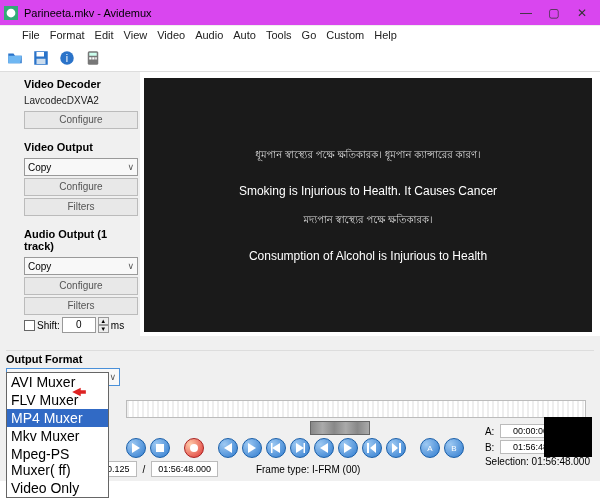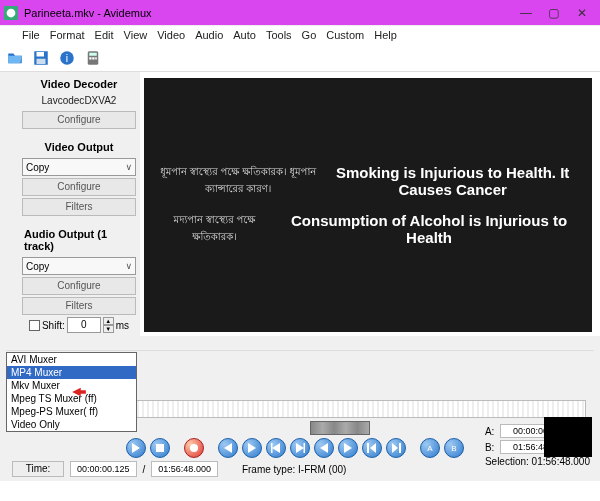--- a/index.html
+++ b/index.html
@@ -8,40 +8,40 @@
 .titlebar .icon { width: 14px; height: 14px; margin-right: 6px; }
 .titlebar .title { flex: 1; font-size: 11px; }
 .winbtns { display: flex; gap: 16px; padding-right: 8px; }
 .winbtn { width: 12px; height: 12px; display: flex; align-items: center; justify-content: center; font-size: 12px; line-height: 1; color: #333; }
 .menubar { height: 18px; display: flex; align-items: center; gap: 10px; padding: 0 22px; font-size: 11px; color: #222; }
 .menubar span { cursor: default; }
 .toolbar { height: 28px; display: flex; align-items: center; gap: 4px; padding: 0 4px; border-bottom: 1px solid #ddd; }
 .tool-ico { width: 22px; height: 22px; border-radius: 2px; display: flex; align-items: center; justify-content: center; }
 .tool-ico svg { width: 18px; height: 18px; }
 .mainrow { display: flex; height: 264px; }
-.sidebar { width: 140px; padding: 4px 6px 2px 24px; display: flex; flex-direction: column; gap: 2px; background: #f0f0f0; align-items: center; }
+.sidebar { width: 140px; padding: 4px 6px 2px 24px; display: flex; flex-direction: column; gap: 2px; background: #f0f0f0; }
 .section-h { font-weight: bold; font-size: 11px; margin: 2px 0 3px 0; }
 .sub { font-size: 10px; color: #222; margin-bottom: 3px; display: flex; }
 .btn { width: 114px; height: 18px; border: 1px solid #bbb; background: #e8e8e8; font-size: 10px; text-align: center; line-height: 16px; color: #555; }
 .btn.wide { width: 114px; }
 .sel { width: 114px; height: 18px; border: 1px solid #999; background: #f8f8f8; font-size: 10px; padding: 0 3px; display: flex; align-items: center; justify-content: space-between; }
 .sel.open { border-color: #4a90d9; }
 .chev { font-size: 9px; color: #555; }
 .shiftrow { display: flex; align-items: center; gap: 2px; font-size: 10px; }
 .checkbox { width: 11px; height: 11px; border: 1px solid #666; background: #fff; }
 .num { width: 34px; height: 16px; border: 1px solid #999; background: #fff; font-size: 10px; text-align: center; line-height: 14px; }
 .spin { width: 11px; height: 16px; display:flex; flex-direction:column; }
 .spin div { flex:1; border:1px solid #999; font-size:6px; line-height:6px; text-align:center; background:#eee; }
 .preview { flex: 1; margin: 6px 8px 4px 4px; background: #1a1a1a; color: #fff; display: flex; flex-direction: column; align-items: center; justify-content: center; gap: 14px; padding: 20px 10px; }
 .preview .line-sm { font-size: 10px; color: #ddd; text-align: center; }
-.preview .line-lg { font-size: 15px; font-weight: bold; text-align: center; }
-.preview .grp { display:flex; flex-direction:row; align-items:center; gap:1px; }
+.preview .line-lg { font-size: 12px; font-weight: normal; text-align: center; }
+.preview .grp { display:flex; flex-direction:column; align-items:center; gap:20px; }
 .outfmt { padding: 12px 6px; background: #f0f0f0; }
 .outfmt .sel { width: 114px; }
-.dropdown { position: absolute; top: 352px; left: 6px; width: 131px; background: #fff; border: 1px solid #666; z-index: 100; font-size: 10px; }
+.dropdown { position: absolute; top: 372px; left: 6px; width: 103px; background: #fff; border: 1px solid #666; z-index: 100; font-size: 14px; }
 .dropdown .item { padding: 1px 4px; cursor: default; }
 .dropdown .item.hi { background: #316ac5; color: #fff; }
 .bottom { padding: 2px 6px 4px 6px; background: #f0f0f0; display: flex; flex-direction: column; gap: 3px; }
 .timeline { height: 18px; border: 1px solid #bbb; background: repeating-linear-gradient(90deg, #eee 0, #eee 2px, #fff 2px, #fff 5px); margin-left: 120px; margin-right: 8px; position: relative; }
 .ruler-row { display:flex; align-items:center; gap:6px; }
 .ruler { flex:1; height: 14px; margin-left: 120px; margin-right: 8px; position:relative; }
 .ruler-band { position:absolute; left:40%; top:0; width:60px; height:14px; background: linear-gradient(90deg,#888 0,#aaa 20%,#888 40%,#aaa 60%,#888 80%,#aaa 100%); border:1px solid #666; }
 .blue-end { position:absolute; right:-4px; top:0; width:10px; height:14px; background:#1b6fd1; }
 .transport { display:flex; align-items:center; gap:4px; margin-left: 120px; }
 .tbtn { width:20px; height:20px; border-radius:10px; background: radial-gradient(circle at 30% 30%, #9ec9f2, #2f7bcf); border:1px solid #1a5fa8; display:flex; align-items:center; justify-content:center; }
@@ -176,23 +176,23 @@
   <div class="sep-line"></div>
   <div class="section-h">Output Format</div>
   <div class="sel open">
       <span>MP4 Muxer</span>
       <span class="chev">∨</span>
     </div>
 </div>
 
 <div class="dropdown" id="dd">
     <div class="item">AVI Muxer</div>
+    <div class="item">FLV Muxer</div>
     <div class="item hi">MP4 Muxer</div>
     <div class="item">Mkv Muxer</div>
-    <div class="item">Mpeg TS Muxer (ff)</div>
     <div class="item">Mpeg-PS Muxer( ff)</div>
     <div class="item">Video Only</div>
   </div>
 <div class="arrow-ptr"><svg viewBox="0 0 16 14">
       <path fill="#d22" d="M0 7 L10 2 L10 5 L16 5 L16 9 L10 9 L10 12 Z"></path>
     </svg></div>
 
 <div class="bottom">
   <div class="timeline"></div>
   <div class="ruler-row">
@@ -274,21 +274,21 @@
           <text x="5" y="8" font-size="8" fill="#fff" text-anchor="middle">B</text>
         </svg>
       </div>
   </div>
 
   <div class="timebar">
     <span class="tb-btn">Time:</span>
     <span class="tb-box">00:00:00.125</span>
     <span>/</span>
     <span class="tb-box">01:56:48.000</span>
-    <span style="margin-left:18px">Frame type: I-FRM (00)</span>
+    <span style="margin-left:32px">Frame type: I-FRM (00)</span>
   </div>
 </div>
 
 <div class="info-right">
   <div class="row">
       <span>A:</span>
       <span class="box">00:00:00.000</span>
     </div>
   <div class="row">
       <span>B:</span>

